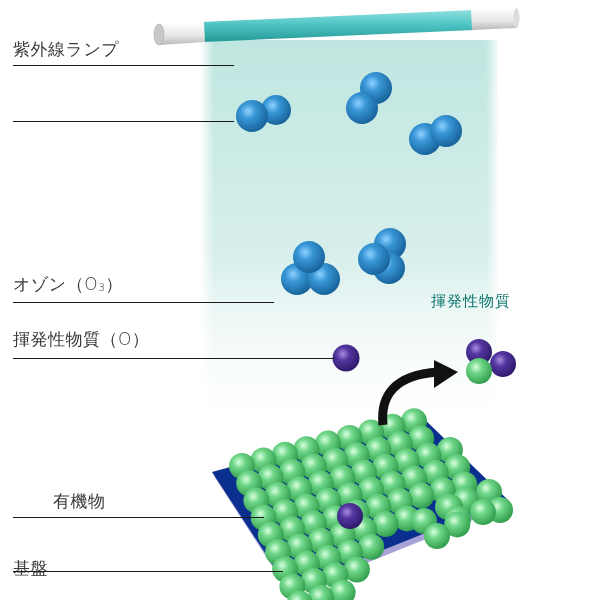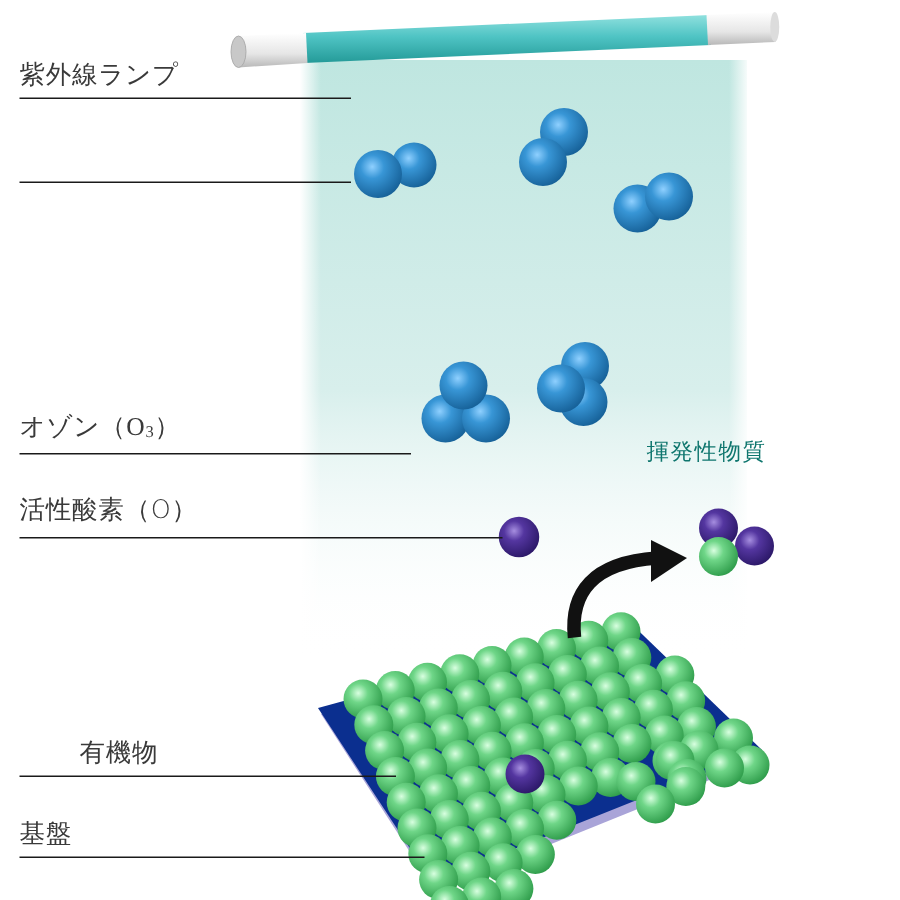--- a/index.html
+++ b/index.html
@@ -204,26 +204,26 @@
       <circle cx="558" cy="443" r="13" fill="url(#gPurple)"></circle>
       <circle cx="555" cy="419" r="13" fill="url(#gGreen)"></circle>
     </g>
   </svg>
 
   <div class="label" style="top:38px;">紫外線ランプ</div>
   <div class="leader" style="top:65px; width:221px;"></div>
 
   <div class="leader" style="top:121px; width:221px;"></div>
 
-  <div class="label" style="top:273px;font-family:Liberation Serif, serif;"><span>オゾン（O</span><sub>3</sub><span>）</span></div>
+  <div class="label" style="top:273px;"><span>オゾン（O</span><sub>3</sub><span>）</span></div>
   <div class="leader" style="top:302px; width:261px;"></div>
 
-  <div class="label" style="top:328px;">活性酸素（O）</div>
+  <div class="label" style="top:328px;">揮発性物質（O）</div>
   <div class="leader" style="top:358px; width:322px;"></div>
 
   <div class="title-vol">揮発性物質</div>
 
   <div class="label" style="top:490px;margin-left:40px;">有機物</div>
   <div class="leader" style="top:517px; width:251px;"></div>
 
-  <div class="label" style="top:544px;">基盤</div>
+  <div class="label" style="top:557px;">基盤</div>
   <div class="leader" style="top:571px; width:270px;"></div>
 </div>
 
 </body></html>

